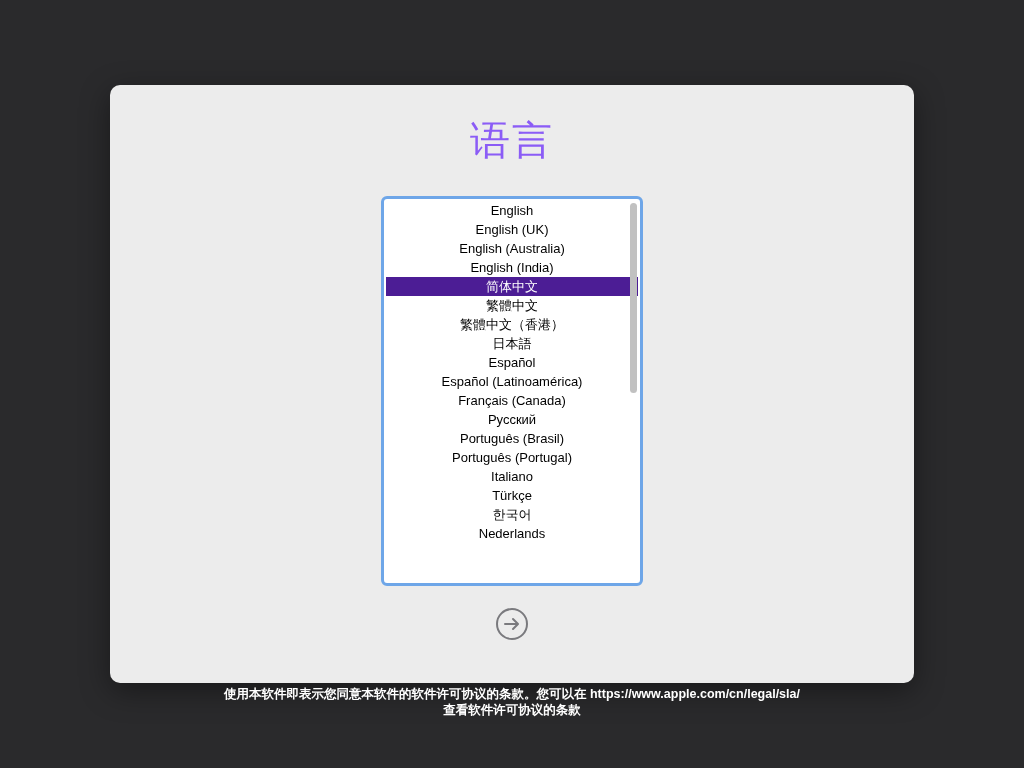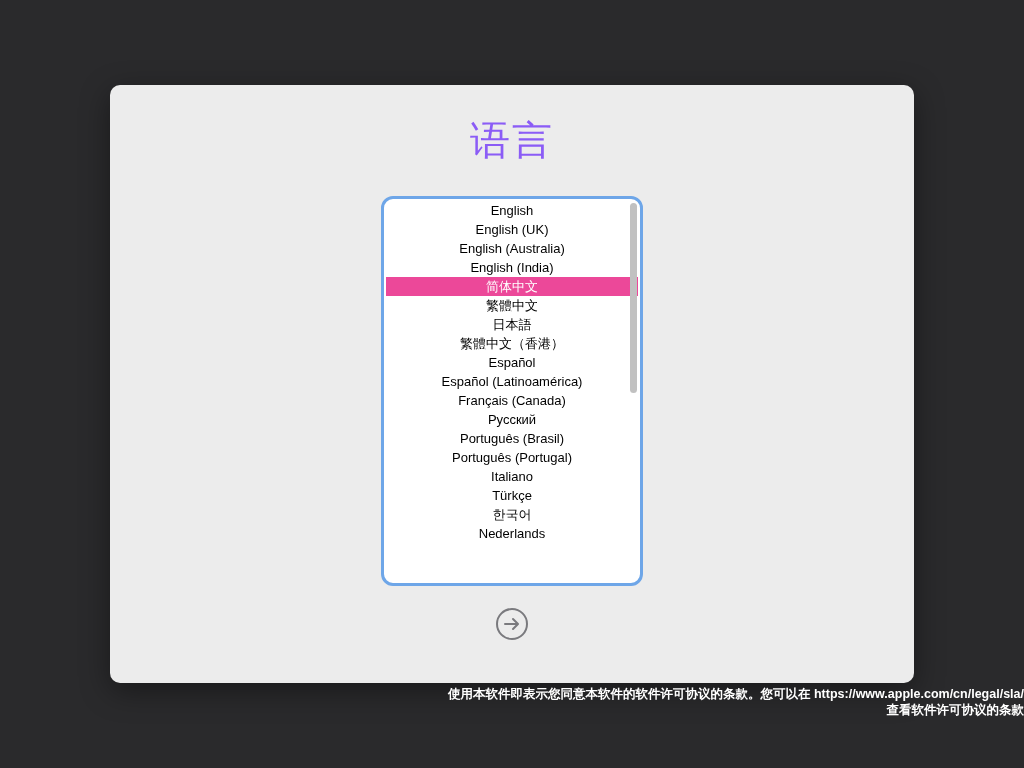--- a/index.html
+++ b/index.html
@@ -27,21 +27,21 @@
     font-size: 40px;
     font-weight: 400;
     color: #8b5cf6;
     letter-spacing: 2px;
   }
   .listbox-wrap {
     margin-top: 28px;
     width: 262px;
     height: 390px;
     border: 3px solid #6ea6e8;
-    border-radius: 12px;
+    border-radius: 6px;
     background: #fff;
     position: relative;
     padding: 2px;
   }
   .listbox {
     width: 100%;
     height: 100%;
     overflow-y: hidden;
     position: relative;
   }
@@ -52,21 +52,21 @@
     height: 19px;
     line-height: 19px;
     text-align: center;
     font-size: 13px;
     color: #000;
     cursor: default;
     user-select: none;
     white-space: nowrap;
   }
   .lang-item.selected {
-    background: #ec4899;
+    background: #4c1d95;
     color: #fff;
   }
   .scrollbar-track {
     position: absolute;
     right: 3px;
     top: 4px;
     width: 7px;
     height: calc(100% - 8px);
     background: transparent;
   }
@@ -89,21 +89,21 @@
     align-items: center;
     justify-content: center;
     cursor: pointer;
   }
   .next-btn svg { display: block; }
   .footer {
     position: absolute;
     left: 0;
     width: 1024px;
     top: 686px;
-    text-align: right;
+    text-align: center;
     color: #ffffff;
     font-size: 12.5px;
     line-height: 16px;
     font-weight: 600;
   }
   .footer .line2 { font-weight: 600; }
 </style>
 </head>
 <body>
 
@@ -112,22 +112,22 @@
 
   <div class="listbox-wrap">
     <div class="listbox">
       <div class="listbox-inner" id="lang-list">
           <div class="lang-item">English</div>
           <div class="lang-item">English (UK)</div>
           <div class="lang-item">English (Australia)</div>
           <div class="lang-item">English (India)</div>
           <div class="lang-item selected">简体中文</div>
           <div class="lang-item">繁體中文</div>
+          <div class="lang-item">繁體中文（香港）</div>
           <div class="lang-item">日本語</div>
-          <div class="lang-item">繁體中文（香港）</div>
           <div class="lang-item">Español</div>
           <div class="lang-item">Español (Latinoamérica)</div>
           <div class="lang-item">Français (Canada)</div>
           <div class="lang-item">Русский</div>
           <div class="lang-item">Português (Brasil)</div>
           <div class="lang-item">Português (Portugal)</div>
           <div class="lang-item">Italiano</div>
           <div class="lang-item">Türkçe</div>
           <div class="lang-item">한국어</div>
           <div class="lang-item">Nederlands</div>

